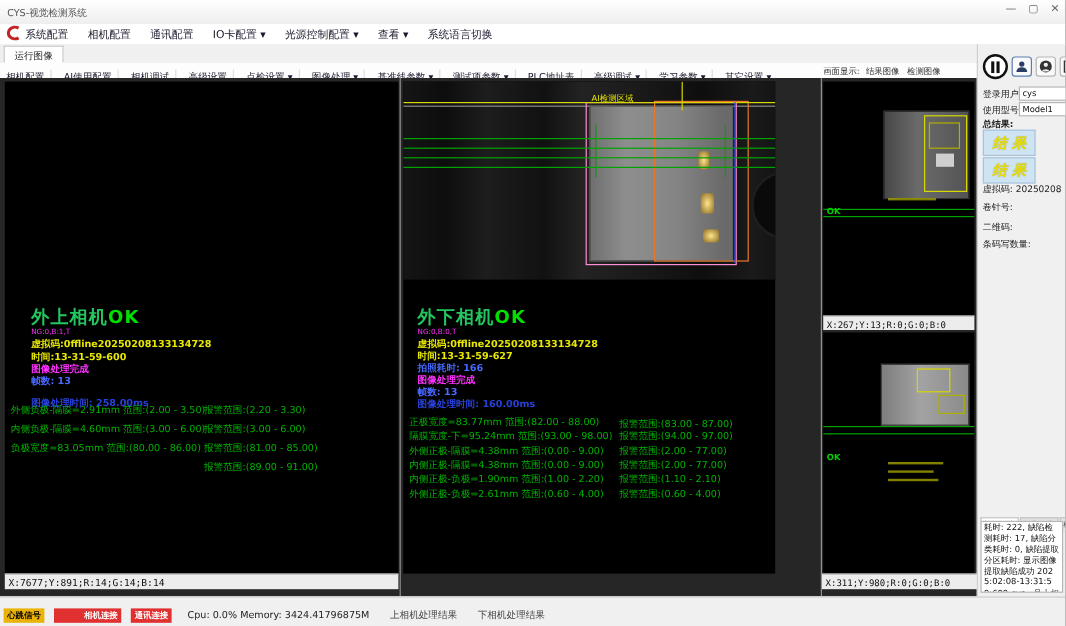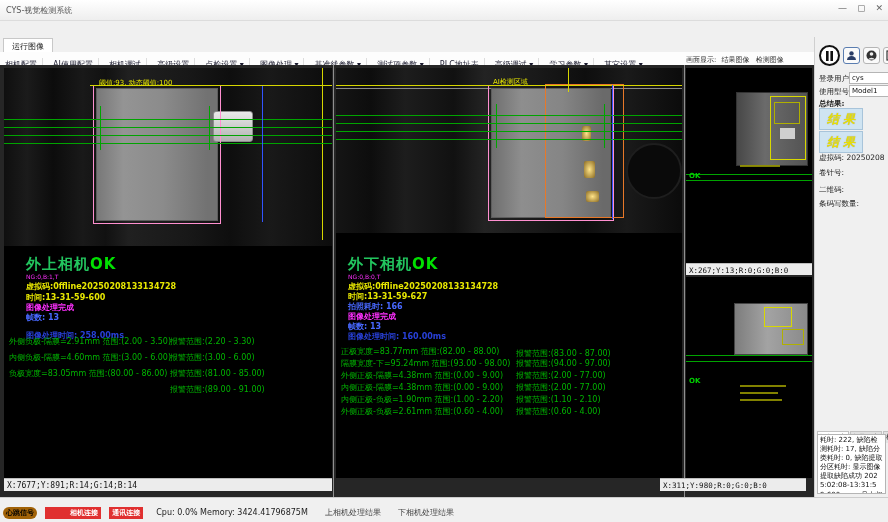--- a/index.html
+++ b/index.html
@@ -69,20 +69,36 @@
 
   <div id="titlebar">
     <span id="title-text">CYS-视觉检测系统</span>
     <span id="win-btns">
       <span>—</span>
       <span>▢</span>
       <span>✕</span>
     </span>
   </div>
 
+  <div id="menubar">
+    <span class="abs" style="left:3px;top:0px;">
+      <svg width="15" height="15" viewBox="0 0 15 15">
+          <path d="M12.5 3.5 A5.5 4.8 0 1 0 12.5 11.5" stroke="#c42424" stroke-width="2.6" fill="none"></path>
+        </svg>
+    </span>
+    <span style="display:inline-block;margin-left:21px;">
+      <span class="menu-item">系统配置</span>
+      <span class="menu-item">相机配置</span>
+      <span class="menu-item">通讯配置</span>
+      <span class="menu-item">IO卡配置 ▾</span>
+      <span class="menu-item">光源控制配置 ▾</span>
+      <span class="menu-item">查看 ▾</span>
+      <span class="menu-item">系统语言切换</span>
+    </span>
+  </div>
 
   <div id="tabstrip">
     <span id="run-tab">运行图像</span>
   </div>
 
   <div id="toolbar">
     <span class="tool-item">相机配置</span><span class="tool-sep"></span>
     <span class="tool-item">AI使用配置</span><span class="tool-sep"></span>
     <span class="tool-item">相机调试</span><span class="tool-sep"></span>
     <span class="tool-item">高级设置</span><span class="tool-sep"></span>
@@ -94,55 +110,40 @@
     <span class="tool-item">高级调试 ▾</span><span class="tool-sep"></span>
     <span class="tool-item">学习参数 ▾</span><span class="tool-sep"></span>
     <span class="tool-item">其它设置 ▾</span>
   </div>
 
   <div id="main-bg"></div>
   <div class="vsplit" style="left:333px;"></div>
   <div class="vsplit" style="left:684px;"></div>
 
   <div class="panel" style="left:4px;top:68px;width:328px;height:410px;">
-    <div class="img-area" style="width:328px;height:178px;background:linear-gradient(90deg,#0f0f0f 0,#1b1b1b 7%,#0c0c0c 15%,#191919 24%,#111 31%,#202020 38%,#181818 56%,#0e0e0e 69%,#191919 81%,#0c0c0c 100%);">
-      <div class="battery" style="left:92px;top:20px;width:120px;height:131px;background:linear-gradient(90deg,#787878,#949494 22%,#8b8b8b 55%,#727272 92%);"></div>
-      <div class="abs" style="left:209px;top:43px;width:38px;height:29px;background:linear-gradient(#eaeaea,#b2b2b2);border:1px solid #8d8d8d;border-radius:3px;"></div>
-      <div class="pinkrect" style="left:89px;top:17px;width:126px;height:137px;"></div>
-      <div class="yline" style="left:86px;top:17px;width:242px;height:1px;"></div>
-      <div class="yline" style="left:318px;top:0;width:1px;height:172px;"></div>
-      <div class="gl" style="top:51px;width:328px;"></div>
-      <div class="gl" style="top:59px;width:328px;"></div>
-      <div class="gl" style="top:67px;width:328px;"></div>
-      <div class="gl" style="top:75px;width:328px;"></div>
-      <div class="gv" style="left:96px;top:38px;height:44px;"></div>
-      <div class="gv" style="left:205px;top:38px;height:44px;"></div>
-      <div class="bline" style="left:258px;top:18px;height:136px;"></div>
-      <span class="ylabel" style="left:95px;top:10px;">阈值:93, 动态阈值:100</span>
-    </div>
     <div class="cam-header" style="left:22px;top:187px;">
       <span class="cam-name">外上相机</span><span class="cam-ok">OK</span>
     </div>
     <span class="cam-sub" style="left:22px;top:205px;">NG:0,B:1,T</span>
     <span class="inf c-y" style="left:22px;top:213px;">虚拟码:0ffline20250208133134728</span>
     <span class="inf c-y" style="left:22px;top:224px;">时间:13-31-59-600</span>
     <span class="inf c-m" style="left:22px;top:234px;">图像处理完成</span>
     <span class="inf c-b" style="left:22px;top:244px;">帧数: 13</span>
     <span class="inf c-b2" style="left:22px;top:254px;margin-top:8px;">图像处理时间: 258.00ms</span>
     <span class="meas" style="left:5px;top:268px;">外侧负极-隔膜=2.91mm 范围:(2.00 - 3.50)</span>
     <span class="alarm" style="left:166px;top:268px;">报警范围:(2.20 - 3.30)</span>
     <span class="meas" style="left:5px;top:284px;">内侧负极-隔膜=4.60mm 范围:(3.00 - 6.00)</span>
     <span class="alarm" style="left:166px;top:284px;">报警范围:(3.00 - 6.00)</span>
     <span class="meas" style="left:5px;top:300px;">负极宽度=83.05mm 范围:(80.00 - 86.00)</span>
     <span class="alarm" style="left:166px;top:300px;">报警范围:(81.00 - 85.00)</span>
     <span class="alarm" style="left:166px;top:316px;">报警范围:(89.00 - 91.00)</span>
   </div>
   <div class="coordbar" style="left:4px;top:478px;width:328px;height:13px;">X:7677;Y:891;R:14;G:14;B:14</div>
 
-  <div class="panel" style="left:336px;top:68px;width:346px;height:410px;">
+  <div class="panel" style="left:336px;top:68px;width:310px;height:410px;">
     <div class="img-area" style="width:346px;height:165px;background:linear-gradient(90deg,#151515 0,#0d0d0d 10%,#1d1d1d 20%,#111 34%,#232323 43%,#191919 58%,#0e0e0e 72%,#1a1a1a 84%,#0b0b0b 100%);">
       <div class="abs" style="left:0;top:20px;width:346px;height:1px;background:#8a8a8a;"></div>
       <div class="abs" style="left:290px;top:75px;width:52px;height:52px;border-radius:50%;background:#0a0a0a;border:2px solid #1e1e1e;"></div>
       <div class="battery" style="left:155px;top:20px;width:118px;height:128px;background:linear-gradient(90deg,#6f6f6f,#8e8e8e 25%,#858585 60%,#6a6a6a 94%);"></div>
       <div class="glint" style="left:246px;top:58px;width:9px;height:15px;"></div>
       <div class="glint" style="left:248px;top:93px;width:11px;height:17px;"></div>
       <div class="glint" style="left:250px;top:123px;width:13px;height:11px;"></div>
       <div class="pinkrect" style="left:152px;top:17px;width:124px;height:134px;"></div>
       <div class="orangerect" style="left:209px;top:16px;width:77px;height:132px;"></div>
       <div class="yline" style="left:0;top:17px;width:346px;height:1px;"></div>
@@ -202,21 +203,21 @@
     <div class="abs" style="left:48px;top:26px;width:72px;height:50px;background:linear-gradient(90deg,#7d7d7d,#a3a3a3 45%,#8a8a8a);border:1px solid #444;"></div>
     <div class="abs" style="left:78px;top:30px;width:26px;height:18px;border:1px solid #d8d800;"></div>
     <div class="abs" style="left:96px;top:52px;width:20px;height:14px;border:1px solid #b0b000;"></div>
     <div class="gl" style="top:78px;width:126px;"></div>
     <div class="gl" style="top:84px;width:126px;"></div>
     <span class="t-ok" style="left:3px;top:100px;">OK</span>
     <div class="ymark" style="left:54px;top:108px;width:46px;"></div>
     <div class="ymark" style="left:54px;top:115px;width:38px;"></div>
     <div class="ymark" style="left:54px;top:122px;width:42px;"></div>
   </div>
-  <div class="coordbar" style="left:660px;top:478px;width:146px;height:13px;font-size:7.5px;">X:311;Y:980;R:0;G:0;B:0</div>
+  <div class="coordbar" style="left:685px;top:478px;width:146px;height:13px;font-size:7.5px;">X:311;Y:980;R:0;G:0;B:0</div>
 
   <div id="sidebar">
     <div id="side-icons">
       <button class="icon-btn round">
         <svg width="9" height="10" viewBox="0 0 9 10">
             <rect x="1" y="0" width="2.6" height="10" fill="#111"></rect>
             <rect x="5.4" y="0" width="2.6" height="10" fill="#111"></rect>
           </svg>
       </button>
       <button class="icon-btn" style="border-color:#5a7db0;">
@@ -251,21 +252,21 @@
     <span class="f-label" style="top:148px;">二维码:</span>
     <span class="f-label" style="top:162px;">条码写数量:</span>
     <div class="abs" style="left:2px;top:387px;white-space:nowrap;">
       <span class="log-tab active">运行日志</span><span class="log-tab">报警日志</span><span class="log-tab">检测日志</span>
     </div>
     <div id="log-box">耗时: 222, 缺陷检测耗时: 17, 缺陷分类耗时: 0, 缺陷提取分区耗时: 显示图像提取缺陷成功 2025:02:08-13:31:59:600-cys一号上相机一图像处理耗时: 258.00ms</div>
   </div>
 
   <div id="statusbar">
     <div style="padding:2px 0 0 3px;">
-      <span class="badge" style="background:#a16207;color:#000;border-radius:6px;">心跳信号</span>
+      <span class="badge" style="background:#eab308;color:#000;">心跳信号</span>
       <span class="badge" style="background:#e03030;color:#fff;padding-left:25px;">相机连接</span>
       <span class="badge" style="background:#e03030;color:#fff;">通讯连接</span>
       <span class="st-txt">Cpu: 0.0% Memory: 3424.41796875M</span>
       <span class="st-res">上相机处理结果</span>
       <span class="st-res">下相机处理结果</span>
     </div>
   </div>
 
 </div>
 

